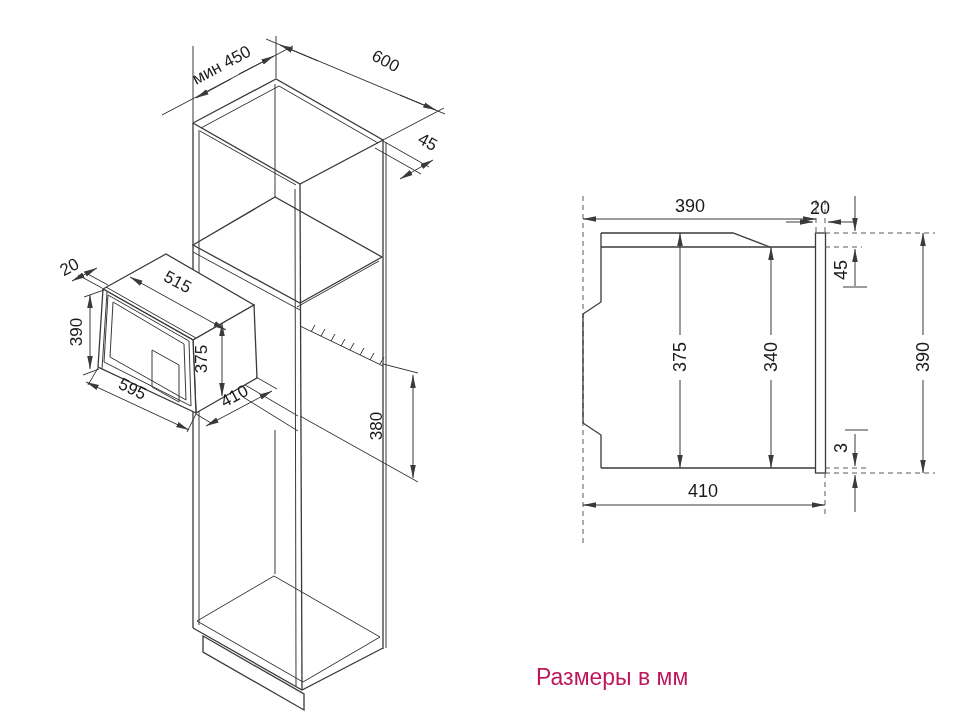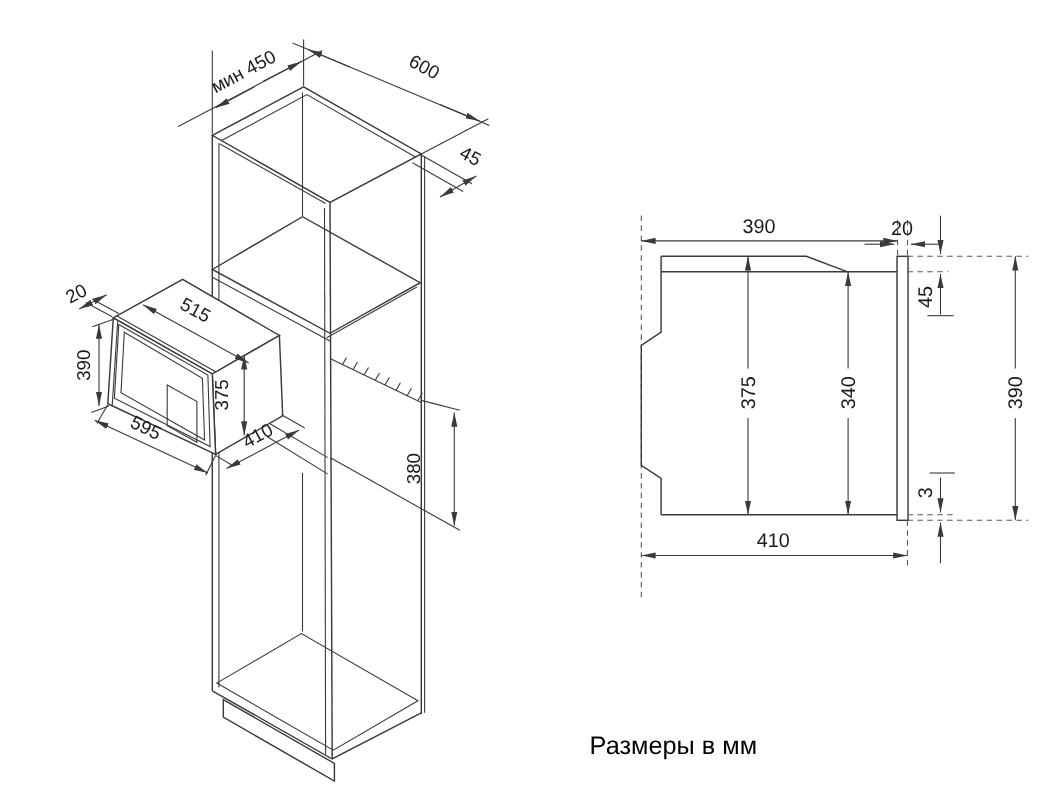--- a/index.html
+++ b/index.html
@@ -6,21 +6,21 @@
   #stage{position:relative;width:960px;height:720px;background:#fff;overflow:hidden;
          font-family:"Liberation Sans",sans-serif;}
   svg{position:absolute;left:0;top:0;}
   .ln{stroke:#3a3a3a;stroke-width:1.3;fill:none;}
   .thin{stroke:#3a3a3a;stroke-width:1;fill:none;}
   .dash{stroke:#5a5a5a;stroke-width:1;fill:none;stroke-dasharray:5 4;}
   .wh{fill:#ffffff;stroke:#3a3a3a;stroke-width:1.3;}
   .dim{font-size:17px;fill:#1a1a1a;}
   .dimb{font-size:18px;fill:#1a1a1a;}
   text{font-family:"Liberation Sans",sans-serif;}
-  #caption{position:absolute;left:536px;top:664px;font-size:23px;color:#000000;}
+  #caption{position:absolute;left:536px;top:664px;font-size:23px;color:#be185d;}
 </style>
 </head>
 <body>
 
 <div id="stage">
 <svg width="960" height="720" viewBox="0 0 960 720">
   <defs>
     <marker id="arw" markerUnits="userSpaceOnUse" markerWidth="14" markerHeight="9" refX="13" refY="4" orient="auto-start-reverse">
       <path d="M13,4 L0,1.2 L0,6.8 Z" fill="#3a3a3a"></path>
     </marker>

